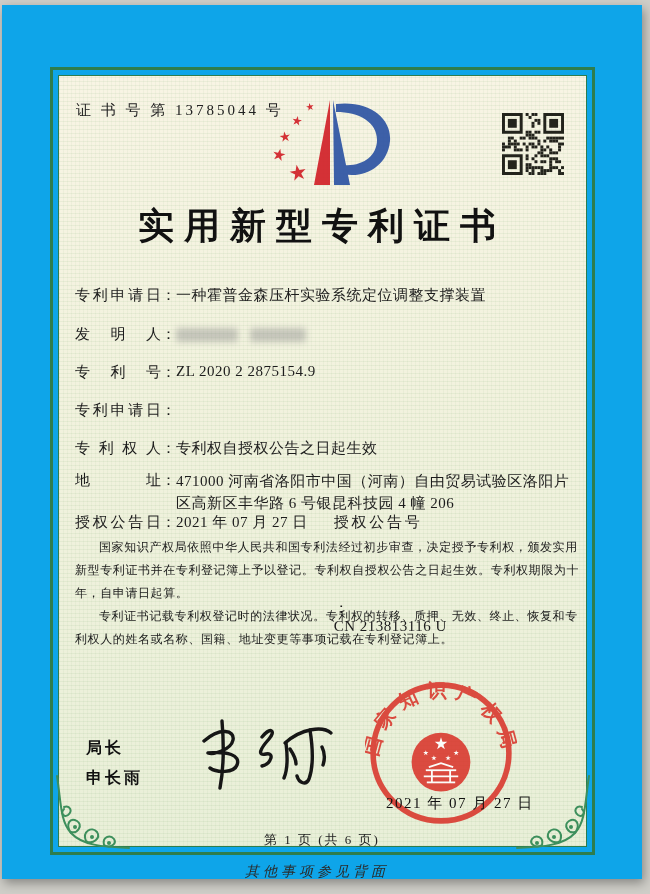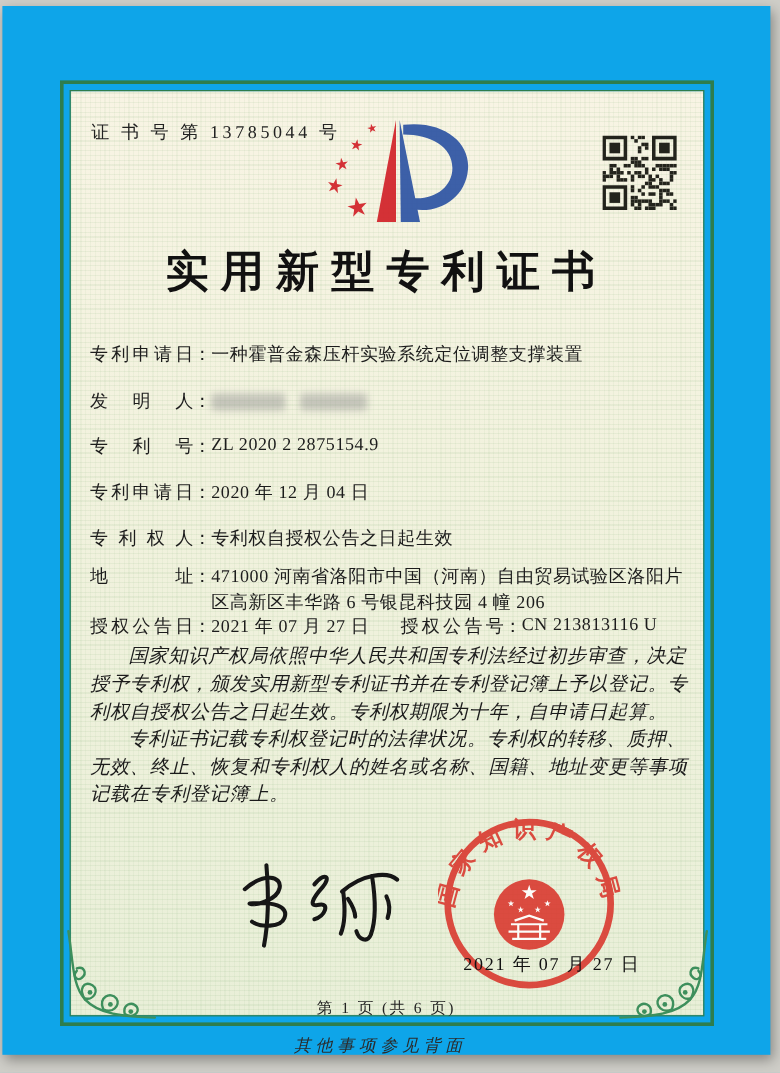--- a/index.html
+++ b/index.html
@@ -16,24 +16,24 @@
       linear-gradient(180deg,#f8f4e4 0%,#f2f2de 40%,#e9efd8 100%);}
   .content{position:absolute;inset:0;z-index:3;}
   .cert-no{position:absolute;left:74px;top:96px;font-size:15px;letter-spacing:3px;color:#222;}
   .page-title{position:absolute;left:0;right:0;top:197px;text-align:center;
     font-size:36px;font-weight:700;letter-spacing:10px;color:#111;}
   .frow{position:absolute;left:73px;font-size:15px;color:#1c1c1c;display:flex;align-items:flex-start;}
   .flabel{display:inline-block;width:86px;text-align:justify;text-align-last:justify;flex:0 0 86px;}
   .fcolon{flex:0 0 14px;}
   .fvalue{letter-spacing:.5px;}
   .addr-val{width:408px;line-height:21.5px;}
-  .grant2{margin-left:26px;display:flex;}
+  .grant2{margin-left:26px;display:flex;flex-direction:column;}
   .redacted{display:inline-block;height:14px;background:#8f8f8f;border-radius:3px;
     filter:blur(3px);opacity:.45;margin-top:3px;}
-  .paras{position:absolute;left:73px;top:531px;width:506px;font-size:16px;color:#1b1b1b;font-style:italic;}
+  .paras{position:absolute;left:73px;top:531px;width:506px;font-size:12px;color:#1b1b1b;}
   .paras p{margin:0;text-indent:2em;line-height:23px;letter-spacing:.6px;}
   .director{position:absolute;left:84px;top:728px;font-size:16px;letter-spacing:3px;
     color:#111;line-height:30px;font-weight:600;}
   .sig{position:absolute;left:188px;top:710px;}
   .seal{position:absolute;left:363px;top:672px;}
   .seal-date{position:absolute;left:384px;top:789px;font-size:15px;letter-spacing:1.5px;
     color:#111;z-index:5;}
   .page-num{position:absolute;left:0;right:0;top:826px;text-align:center;font-size:13px;
     letter-spacing:2px;color:#222;}
   .back-note{position:absolute;left:243px;top:858px;font-size:14px;letter-spacing:4px;
@@ -249,21 +249,20 @@
 
     <div class="frow" style="top:358px">
       <span class="flabel">专利号</span>
         <span class="fcolon">：</span>
       <span class="fvalue">ZL 2020 2 2875154.9</span>
     </div>
 
     <div class="frow" style="top:396px">
       <span class="flabel">专利申请日</span>
         <span class="fcolon">：</span>
-      <span class="fvalue">2020 年 12 月 04 日</span>
     </div>
 
     <div class="frow" style="top:434px">
       <span class="flabel">专利权人</span>
         <span class="fcolon">：</span>
       <span class="fvalue">专利权自授权公告之日起生效</span>
     </div>
 
     <div class="frow" style="top:466px">
       <span class="flabel">地址</span>
@@ -280,20 +279,24 @@
           <span class="fcolon">：</span>
         <span class="fvalue">CN 213813116 U</span>
       </span>
     </div>
 
     <div class="paras">
       <p>国家知识产权局依照中华人民共和国专利法经过初步审查，决定授予专利权，颁发实用新型专利证书并在专利登记簿上予以登记。专利权自授权公告之日起生效。专利权期限为十年，自申请日起算。</p>
       <p>专利证书记载专利权登记时的法律状况。专利权的转移、质押、无效、终止、恢复和专利权人的姓名或名称、国籍、地址变更等事项记载在专利登记簿上。</p>
     </div>
 
+    <div class="director">
+      <div>局长</div>
+      <div>申长雨</div>
+    </div>
 
     <svg class="sig" width="150" height="78" viewBox="0 0 150 78" aria-label="申长雨">
       <g fill="none" stroke="#161616" stroke-width="3.4" stroke-linecap="round" stroke-linejoin="round">
         <path d="M14 26 C30 12 45 15 43 25 C41 35 23 40 18 38 C37 36 51 40 47 50 C44 58 27 58 20 53"></path>
         <path d="M32 6 C34 30 34 52 30 73"></path>
         <path d="M72 22 C81 11 86 16 79 24 C70 34 67 41 76 39 C85 37 81 49 72 51"></path>
         <path d="M95 28 C112 13 133 11 141 18"></path>
         <path d="M120 15 C123 34 123 53 119 64 C116 71 109 68 107 61"></path>
         <path d="M100 34 C104 40 106 44 106 49"></path>
         <path d="M132 32 C135 38 135 44 133 50"></path>

